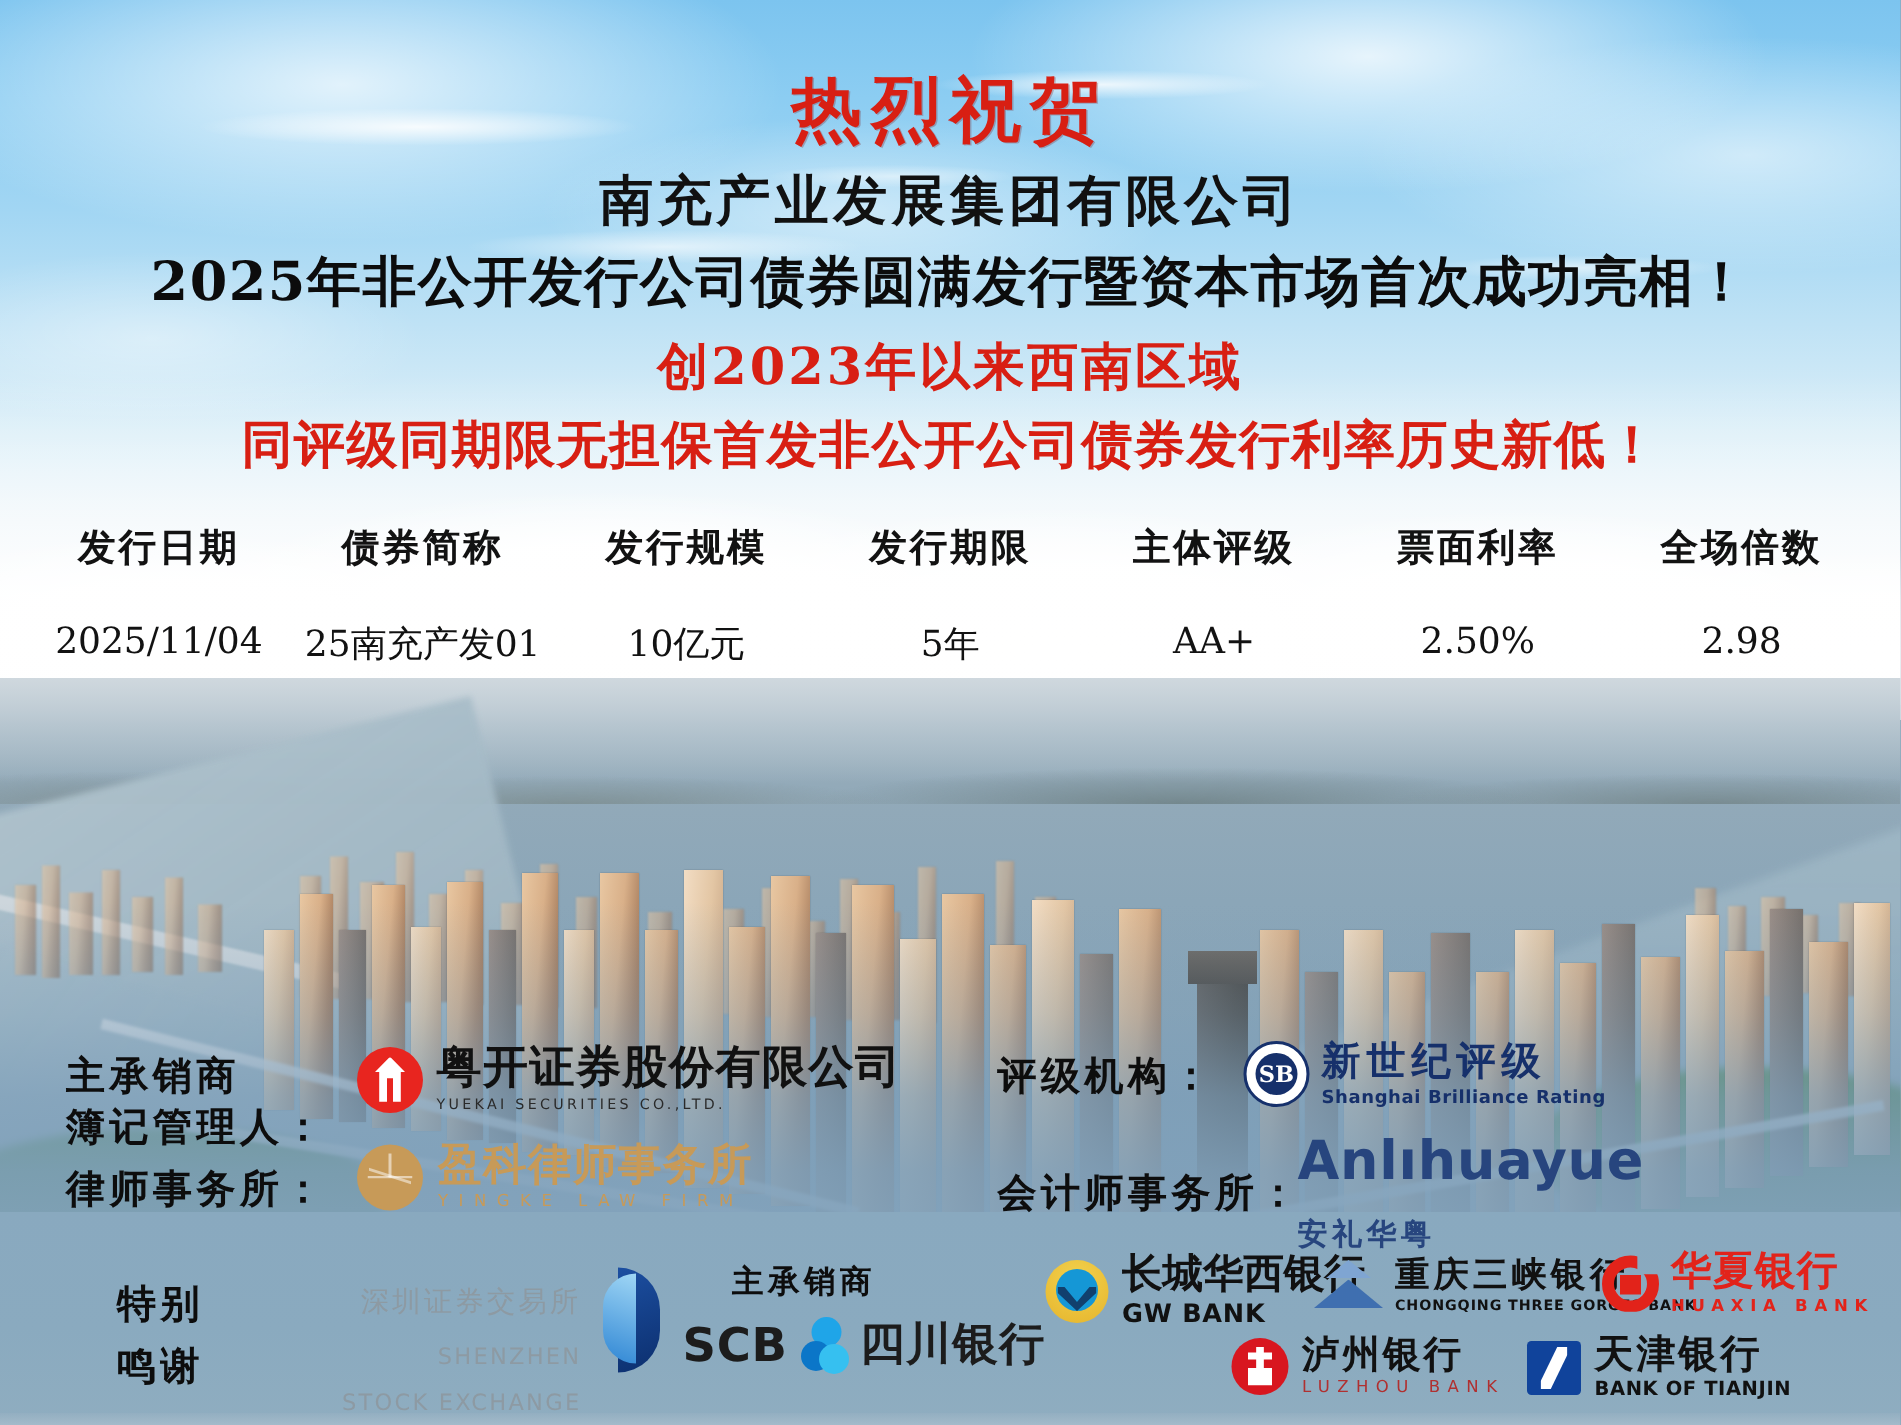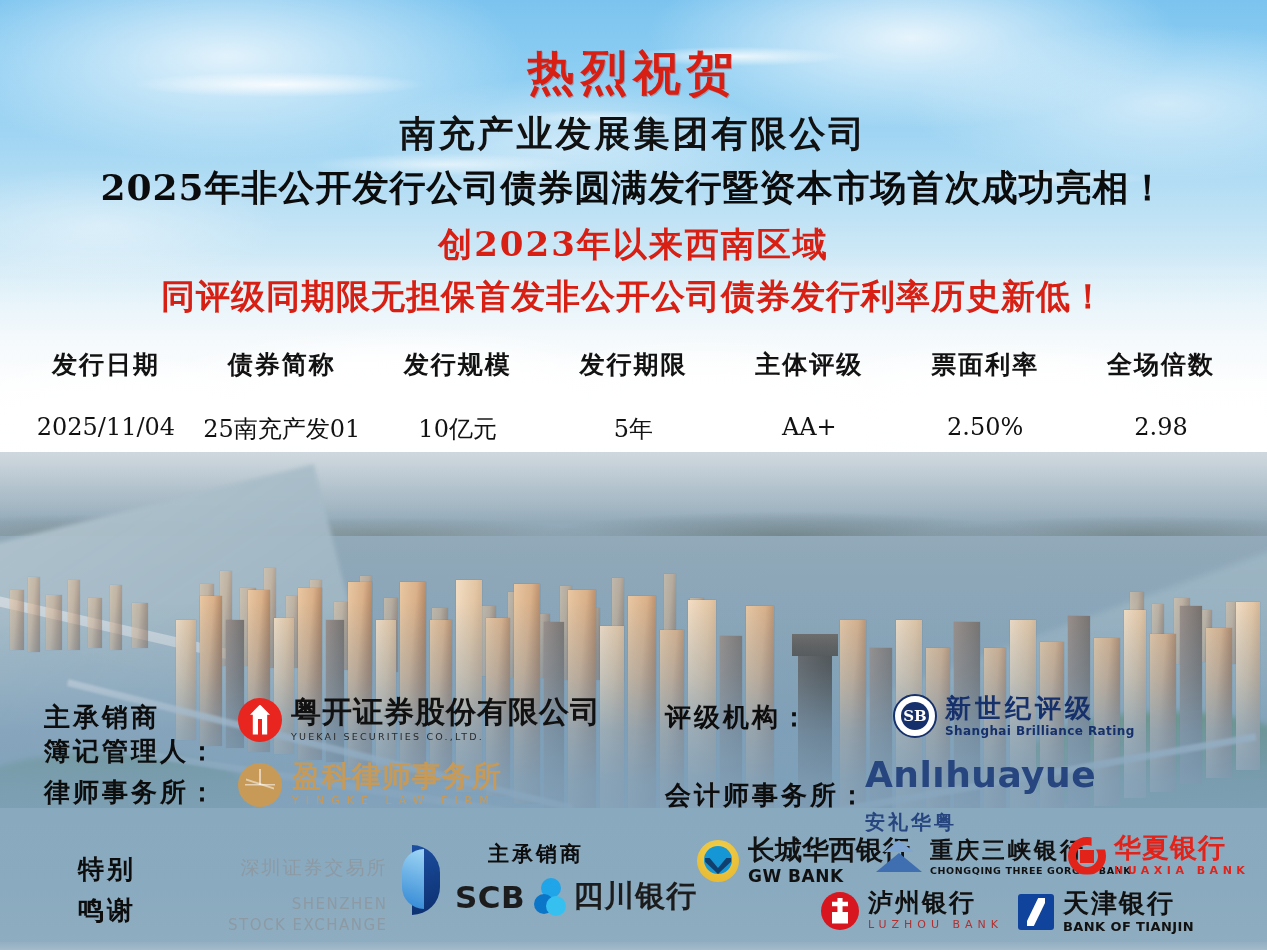--- a/index.html
+++ b/index.html
@@ -464,21 +464,21 @@
     <div class="logo" style="left:238px;top:762px;">
       <div class="yg-mark">
           <em></em>
         </div>
       <div class="stacked">
         <div class="yg-cn">盈科律师事务所</div>
         <div class="yg-en">YINGKE LAW FIRM</div>
       </div>
     </div>
 
-    <div class="logo" style="left:893px;top:694px;">
+    <div class="logo" style="left:829px;top:694px;">
       <div class="sb-mark">
           <i></i>
           <b>SB</b>
         </div>
       <div class="stacked">
         <div class="sb-cn">新世纪评级</div>
         <div class="sb-en">Shanghai Brilliance Rating</div>
       </div>
     </div>
 
@@ -486,21 +486,21 @@
       <div class="stacked">
         <div class="al-en">Anlıhuayue</div>
         <div class="al-cn">安礼华粤</div>
       </div>
     </div>
 
     <div class="logo" style="left:228px;top:845px;align-items:flex-start;">
       <div class="stacked" style="align-items:flex-end;padding-top:10px;">
         <div class="sz-cn">深圳证券交易所</div>
         <div class="sz-en">SHENZHEN</div>
-        <div class="sz-en" style="margin-top:4px;">STOCK EXCHANGE</div>
+        <div class="sz-en" style="margin-top:14px;">STOCK EXCHANGE</div>
       </div>
       <div class="sz-mark">
           <div class="l"></div>
           <div class="r"></div>
         </div>
     </div>
 
     <div class="logo" style="left:455px;top:876px;">
       <div class="scb-en">SCB</div>
       <div class="scb-mark">

